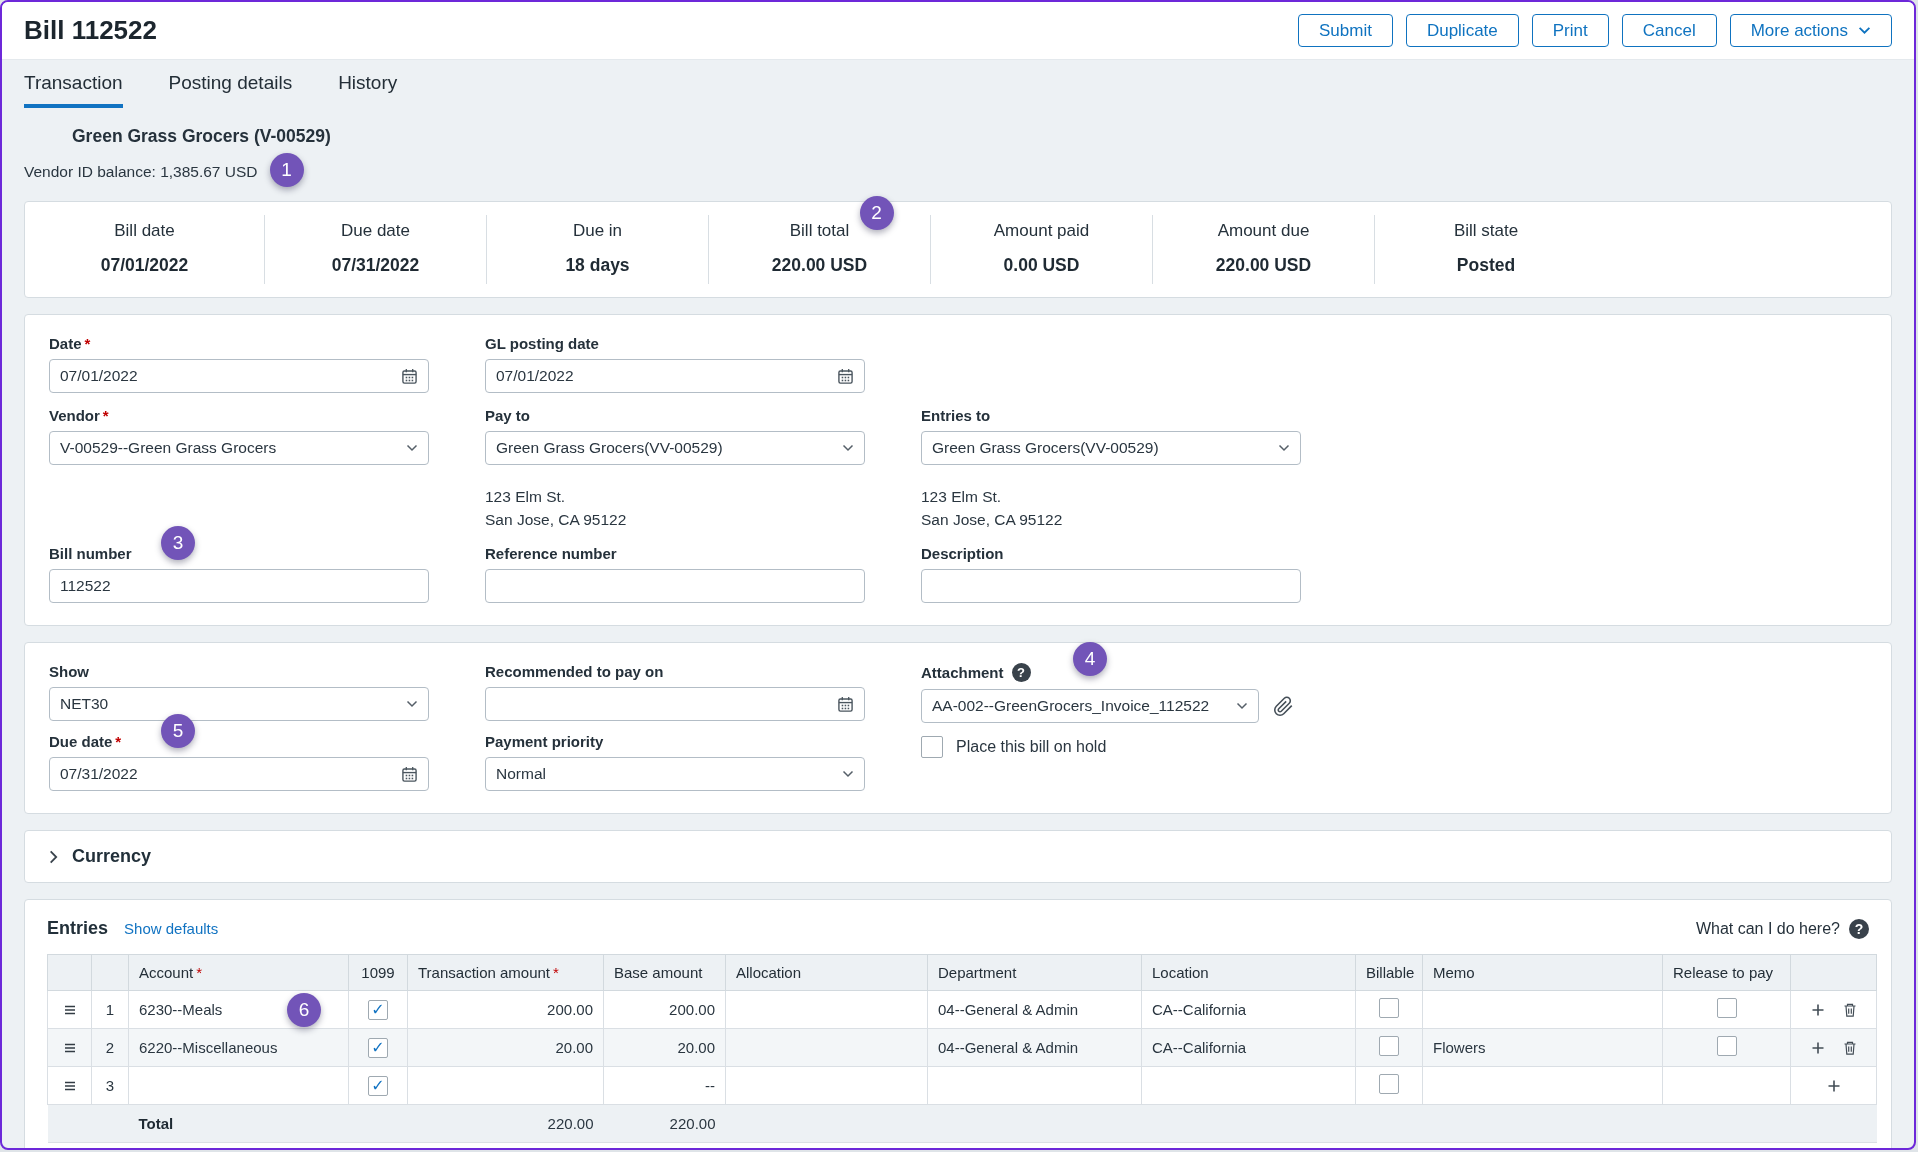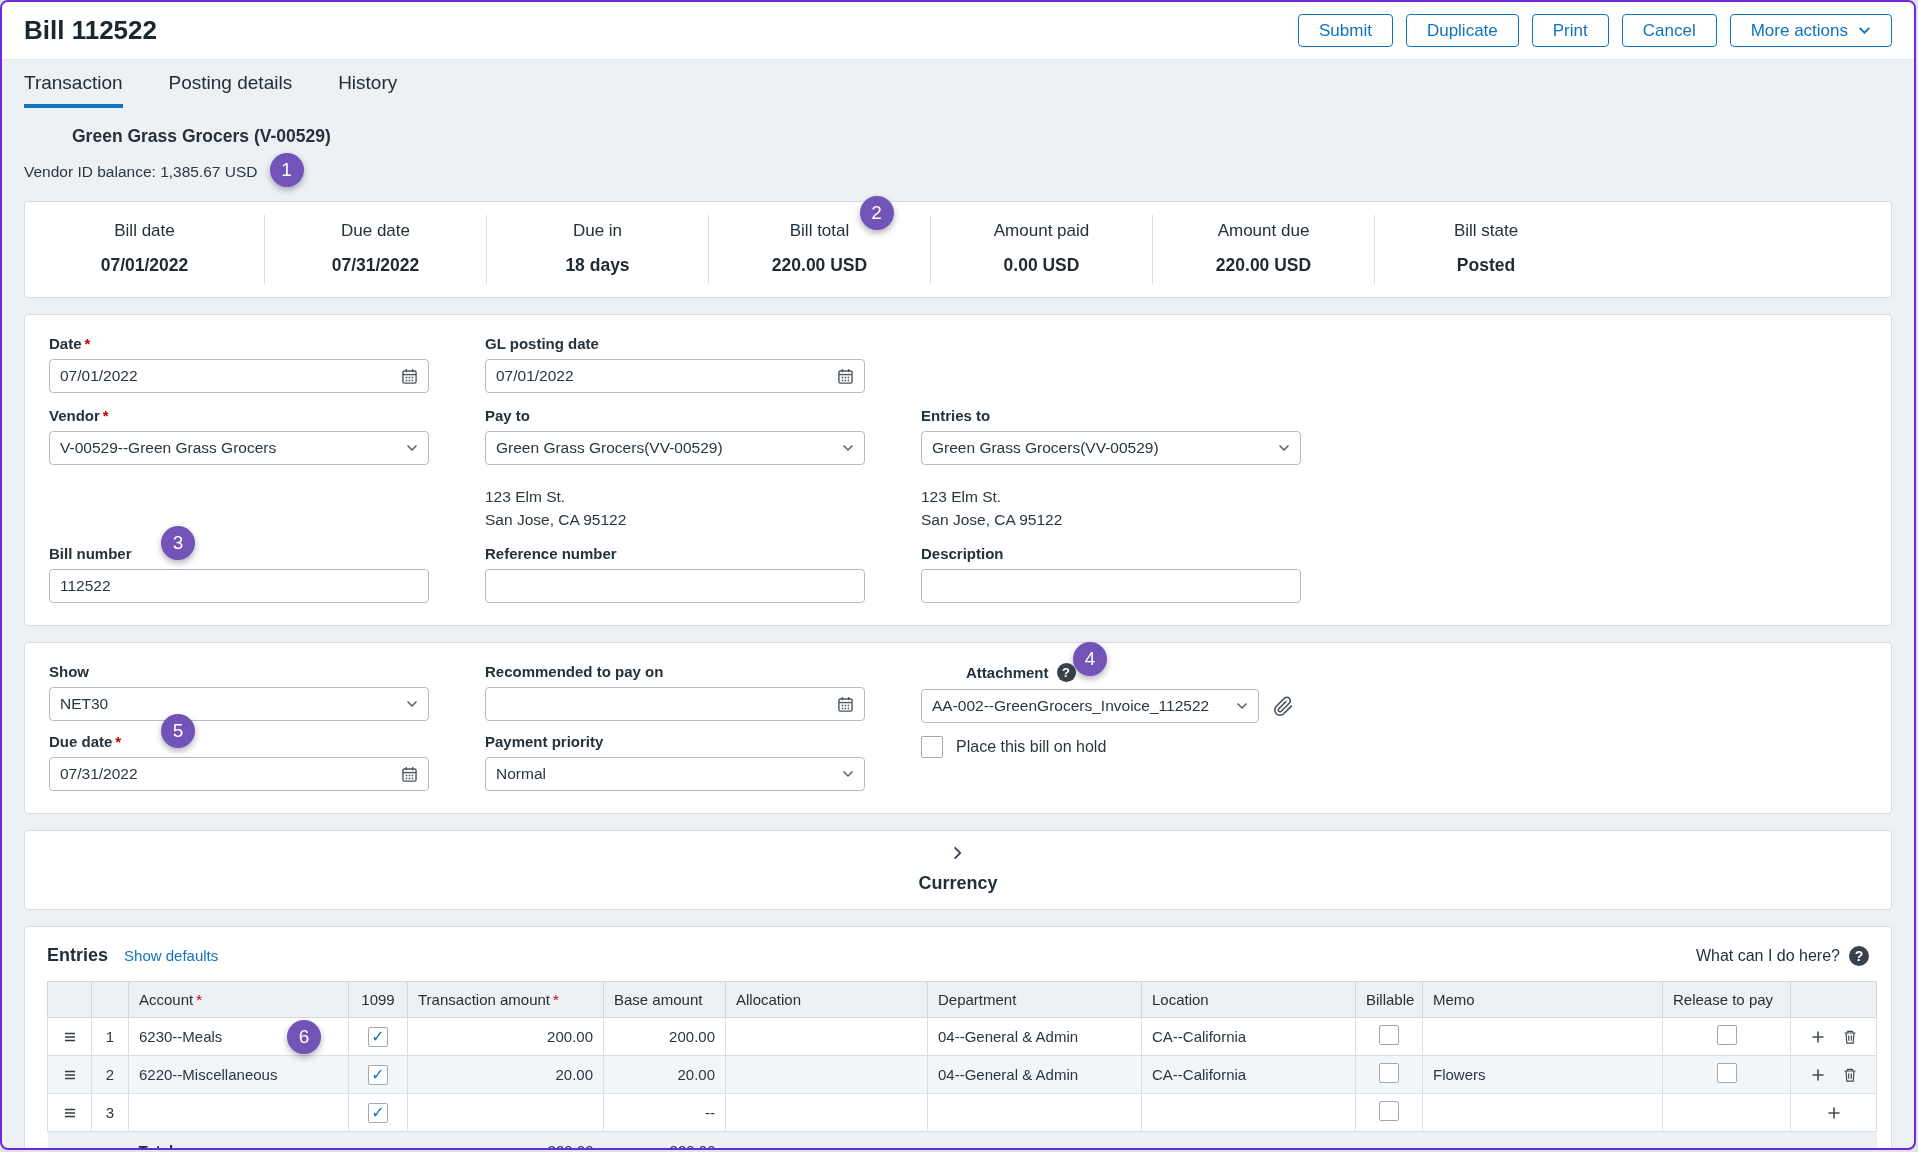--- a/index.html
+++ b/index.html
@@ -54,33 +54,33 @@
   .input { display:flex; align-items:center; justify-content:space-between; height:34px;
            border:1px solid #b3bdc6; border-radius:4px; padding:0 10px; font-size:15.5px;
            color:#2a3640; background:#fff; cursor:text; }
   .input .val { flex:1; white-space:nowrap; overflow:hidden; }
   .icon-btn { display:flex; align-items:center; cursor:pointer; }
   .address { font-size:15.5px; line-height:23px; color:#2a3640; padding-top:6px; }
   .stack { display:flex; flex-direction:column; gap:12px; }
   .attach-row { display:flex; align-items:center; gap:14px; }
   .attach-row .input { width:338px; }
   .labelrow { display:flex; align-items:center; gap:8px; margin-bottom:7px; }
-  .labelrow label { margin-bottom:0;margin-left:45px; }
+  .labelrow label { margin-bottom:0; }
   .help-circle { width:19px; height:19px; border-radius:50%; background:#39424b; color:#fff;
                  font-size:13px; font-weight:bold; display:inline-flex; align-items:center;
                  justify-content:center; cursor:pointer; }
   .cbrow { display:flex; align-items:center; gap:13px; margin-top:13px; }
   .cb { width:20px; height:20px; border:1px solid #9fa9b1; border-radius:2px; background:#fff;
         display:inline-flex; align-items:center; justify-content:center; cursor:pointer; flex:none; }
   .cb.big { width:22px; height:22px; }
   .cb.checked::after { content:"✓"; color:#1173c2; font-size:16px; font-weight:bold; }
   .cb-label { font-size:16px; color:#2a3640; }
 
   
-  .currency { display:flex; align-items:center; gap:13px; padding:15px 24px; cursor:pointer;flex-direction:column; }
+  .currency { display:flex; align-items:center; gap:13px; padding:15px 24px; cursor:pointer; }
   .currency .title { font-size:18px; font-weight:bold; color:#22303a; }
 
   
   .entries { padding:18px 22px 20px; }
   .entries-head { display:flex; align-items:baseline; }
   .entries-title { font-size:18px; font-weight:bold; color:#22303a; }
   .link { font-size:15px; color:#1173c2; margin-left:16px; cursor:pointer; }
   .entries-help { margin-left:auto; display:flex; align-items:center; gap:9px; font-size:16px; color:#25313b; }
   table { border-collapse:collapse; table-layout:fixed; width:1829px; margin-top:15px; font-size:15px; }
   th { background:#edf1f4; border:1px solid #d2d9de; font-weight:normal; color:#242f38;

